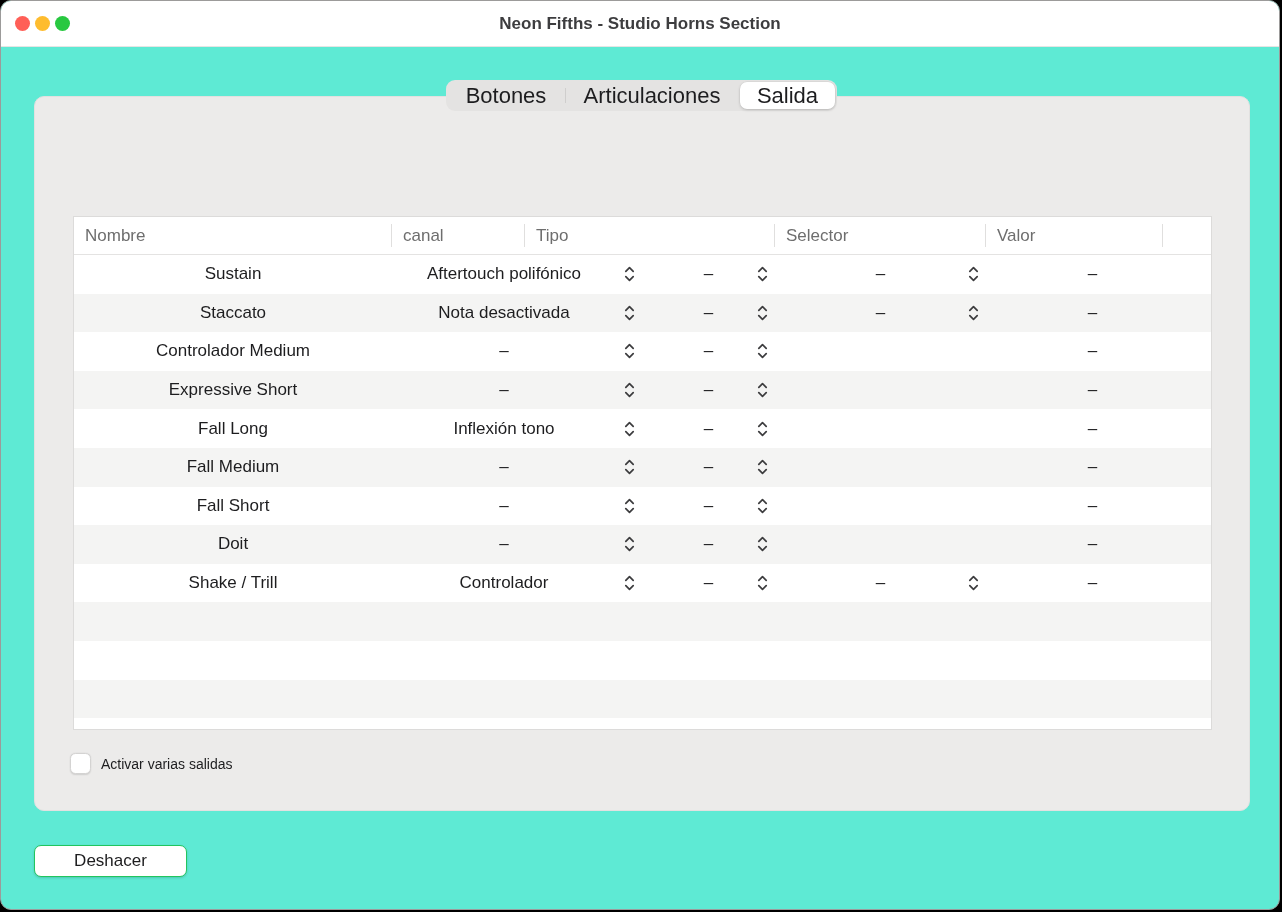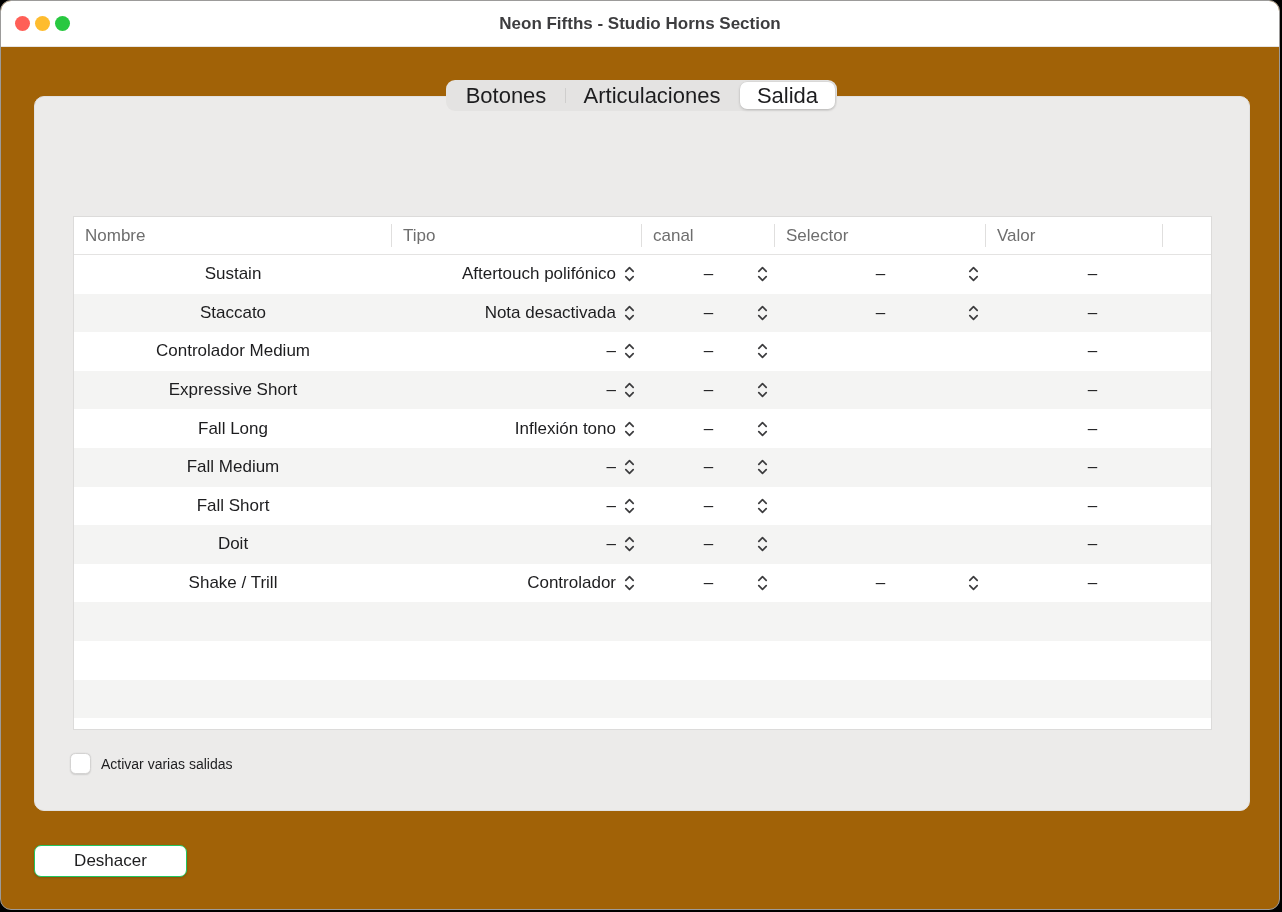--- a/index.html
+++ b/index.html
@@ -1,18 +1,18 @@
 <!DOCTYPE html>
 <html style="--traffic-red: #ff5f57; --traffic-yellow: #febc2e; --traffic-green: #28c840; --row-stripe: #f4f4f3;"><head>
 <meta charset="utf-8">
 <style>
   html,body{margin:0;padding:0;background:#000;width:1282px;height:912px;overflow:hidden;
     font-family:"Liberation Sans","DejaVu Sans",sans-serif;}
   .window{position:absolute;left:0;top:0;width:1280px;height:910px;border:1px solid #9c9b9a;
-    border-radius:11px;background:#a16207;overflow:hidden;box-sizing:border-box;}
+    border-radius:11px;background:#5eead4;overflow:hidden;box-sizing:border-box;}
   
   .titlebar{position:absolute;left:0;top:0;width:100%;height:46px;background:#ffffff;
     border-bottom:1px solid #e6e5e4;box-sizing:border-box;}
   .traffic{position:absolute;top:15px;width:15px;height:15px;border-radius:50%;}
   .t-close{left:14px;background:var(--traffic-red,#ff5f57);}
   .t-min{left:34px;background:var(--traffic-yellow,#febc2e);}
   .t-zoom{left:54px;background:var(--traffic-green,#28c840);}
   .title{position:absolute;left:0;top:0;width:100%;height:46px;line-height:46px;text-align:center;
     font-size:17px;font-weight:700;color:#3d3d3f;}
   
@@ -36,21 +36,21 @@
     padding-left:11px;box-sizing:border-box;}
   .th::after{content:"";position:absolute;right:0;top:7px;bottom:7px;width:1px;background:#e0dfde;}
   .th.no-sep::after{display:none;}
   .w-nombre{width:318px;}.w-tipo{width:250px;}.w-canal{width:133px;}
   .w-selector{width:211px;}.w-valor{width:177px;}.w-extra{width:48px;}
   .tbody{}
   .trow{display:flex;height:38.6px;background:#fff;}
   .trow.stripe{background:var(--row-stripe,#f4f4f3);}
   .cell{position:relative;display:flex;align-items:center;justify-content:center;
     font-size:17px;color:#1d1d1f;box-sizing:border-box;}
-  .c-tipo{padding-right:26px;justify-content:flex-end;}
+  .c-tipo{padding-right:26px;}
   .c-valor{padding-left:36px;}
   .popup-chevrons{position:absolute;right:7px;top:50%;margin-top:-8px;}
   .popup-chevrons polyline{fill:none;stroke:#3c3c3e;stroke-width:1.7;stroke-linecap:round;stroke-linejoin:round;}
   
   .checkbox-row{position:absolute;left:69px;top:752px;display:flex;align-items:center;}
   .checkbox{width:21px;height:21px;background:#fff;border:1px solid #d4d3d2;border-radius:5.5px;
     box-sizing:border-box;box-shadow:0 0.5px 1.5px rgba(0,0,0,.12);}
   .checkbox-label{margin-left:10px;font-size:14px;color:#1d1d1f;}
   
   .push-button{position:absolute;left:33px;top:844px;width:153px;height:32px;background:#fff;
@@ -81,22 +81,22 @@
       <span>Articulaciones</span>
     </div>
     <div class="segment seg-2 selected">
       <span>Salida</span>
     </div>
   </div>
 
   <div class="table">
     <div class="thead">
       <div class="th w-nombre">Nombre</div>
+      <div class="th w-canal">canal</div>
       <div class="th w-tipo">Tipo</div>
-      <div class="th w-canal">canal</div>
       <div class="th w-selector">Selector</div>
       <div class="th w-valor">Valor</div>
       <div class="th w-extra no-sep"></div>
     </div>
     <div class="tbody">
         <div class="trow">
           <div class="cell w-nombre">
             <span>Sustain</span>
           </div>
           <div class="cell w-tipo c-tipo">

